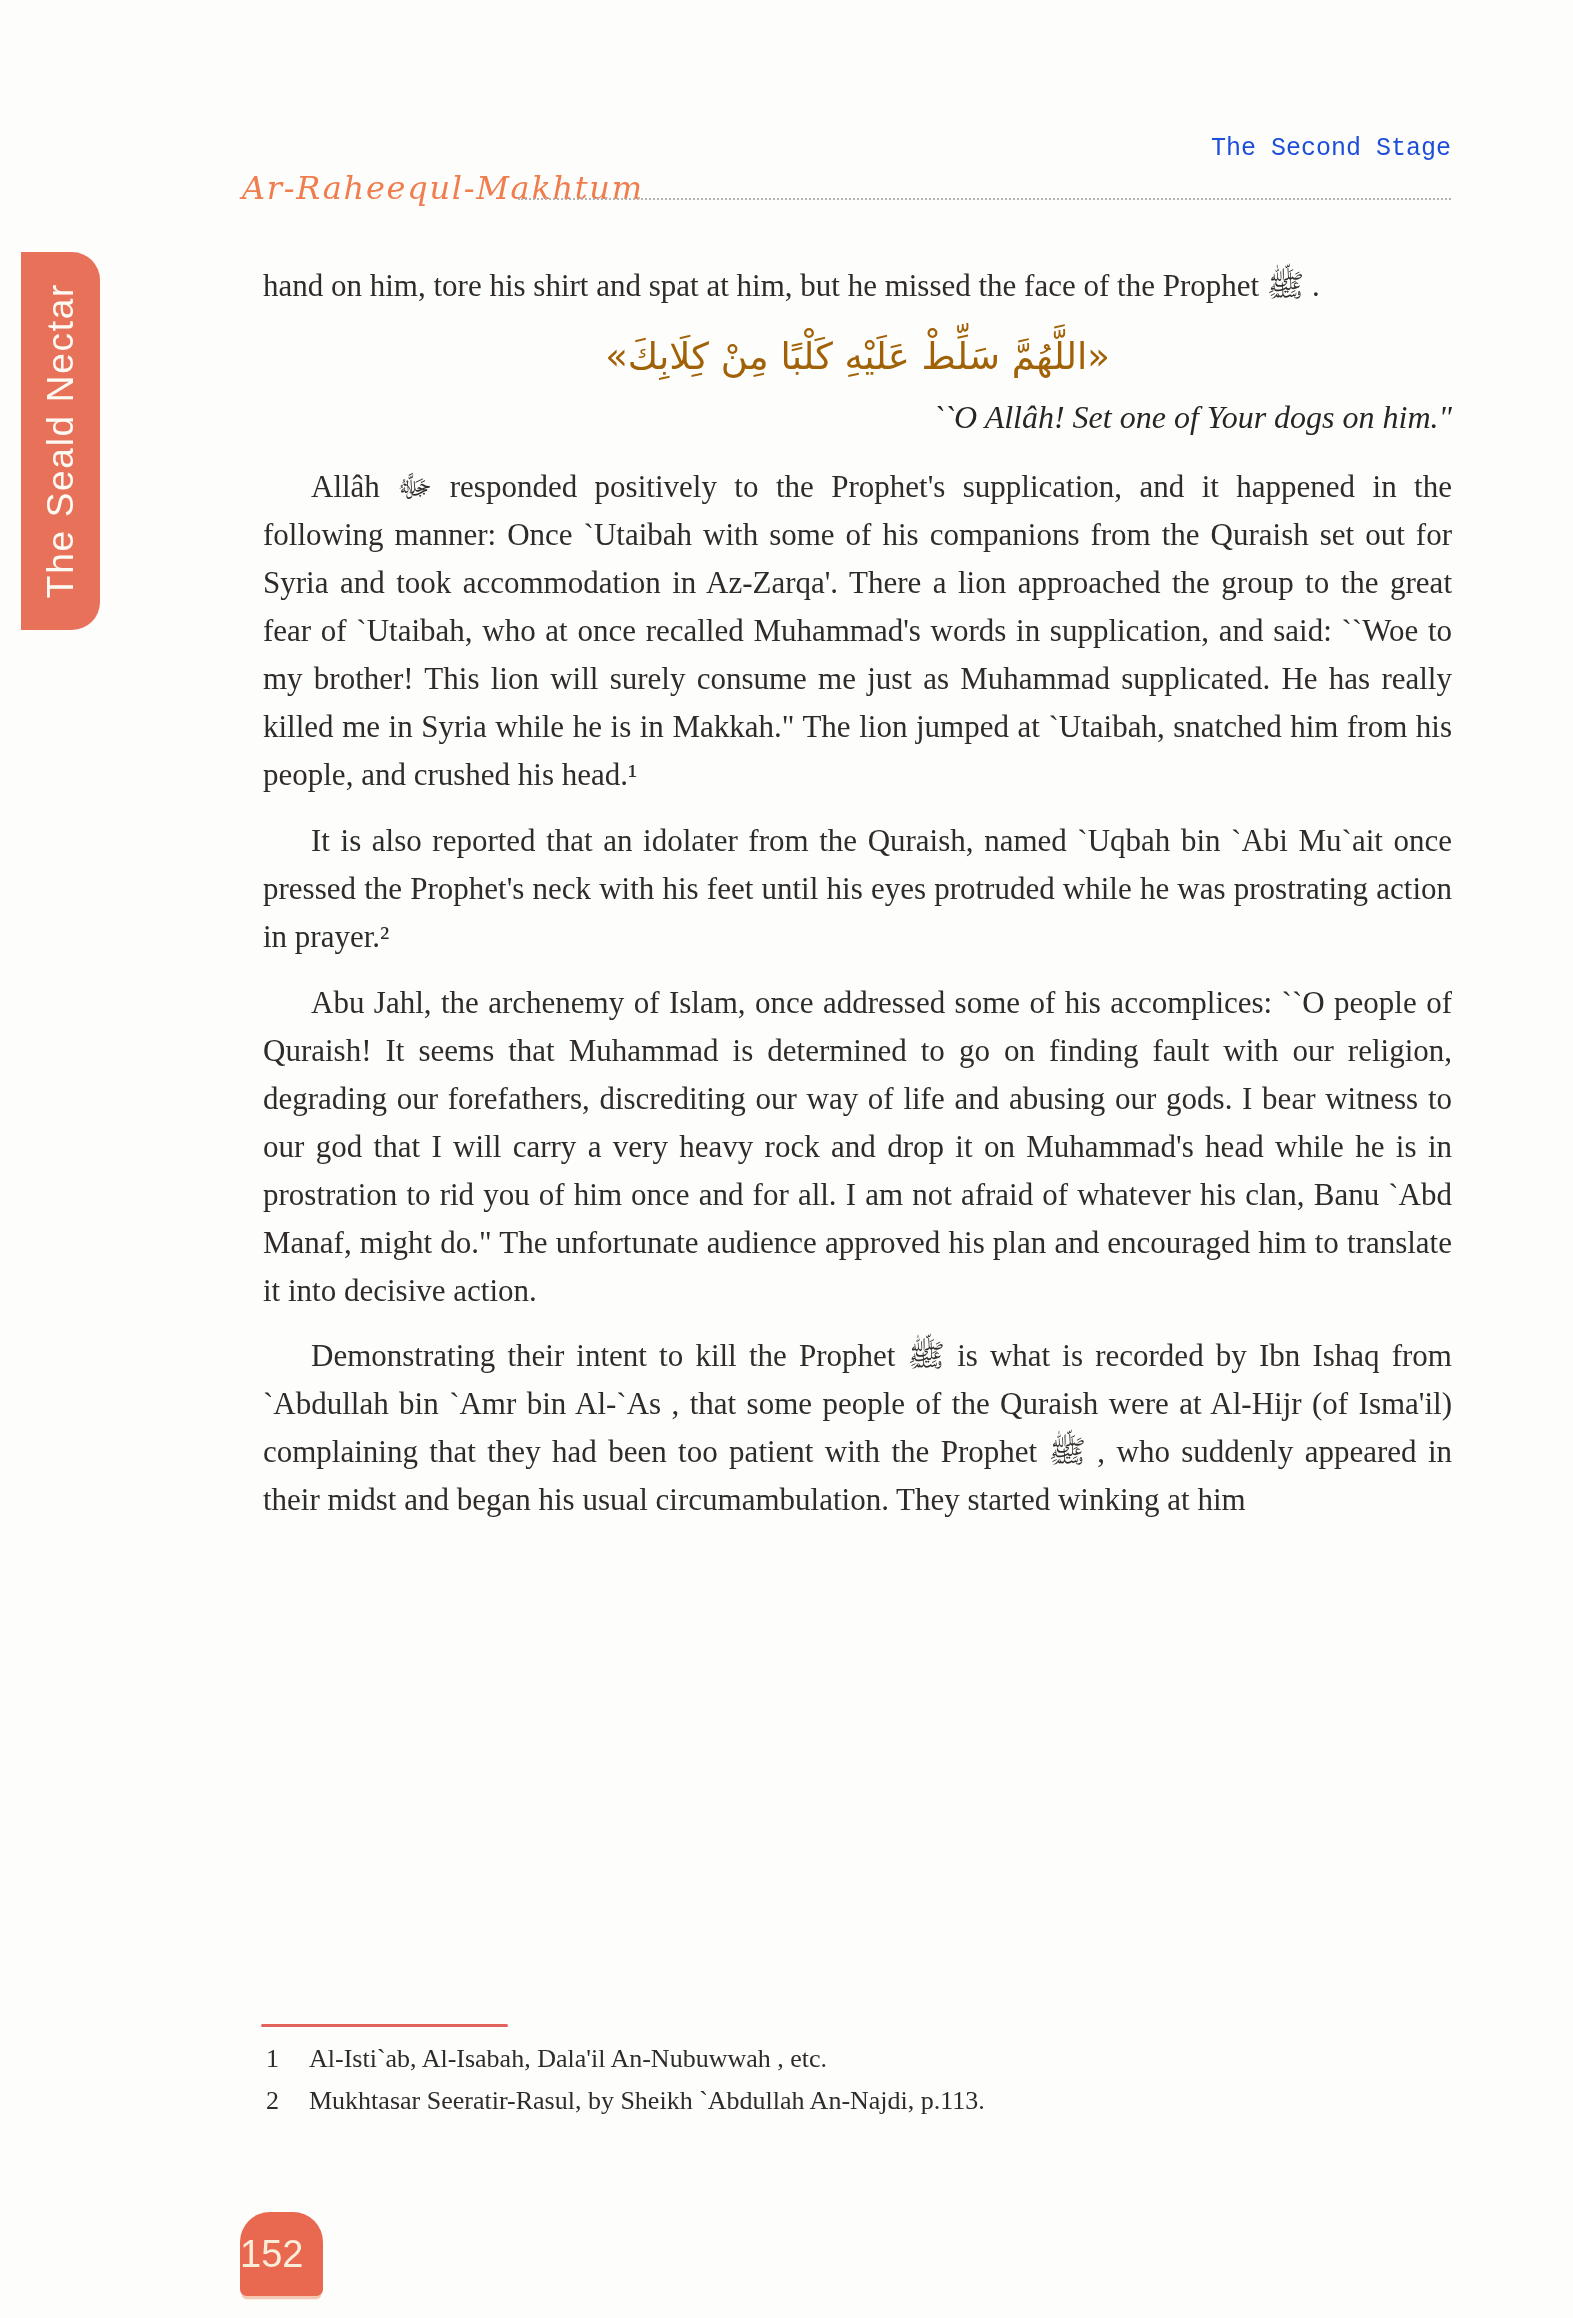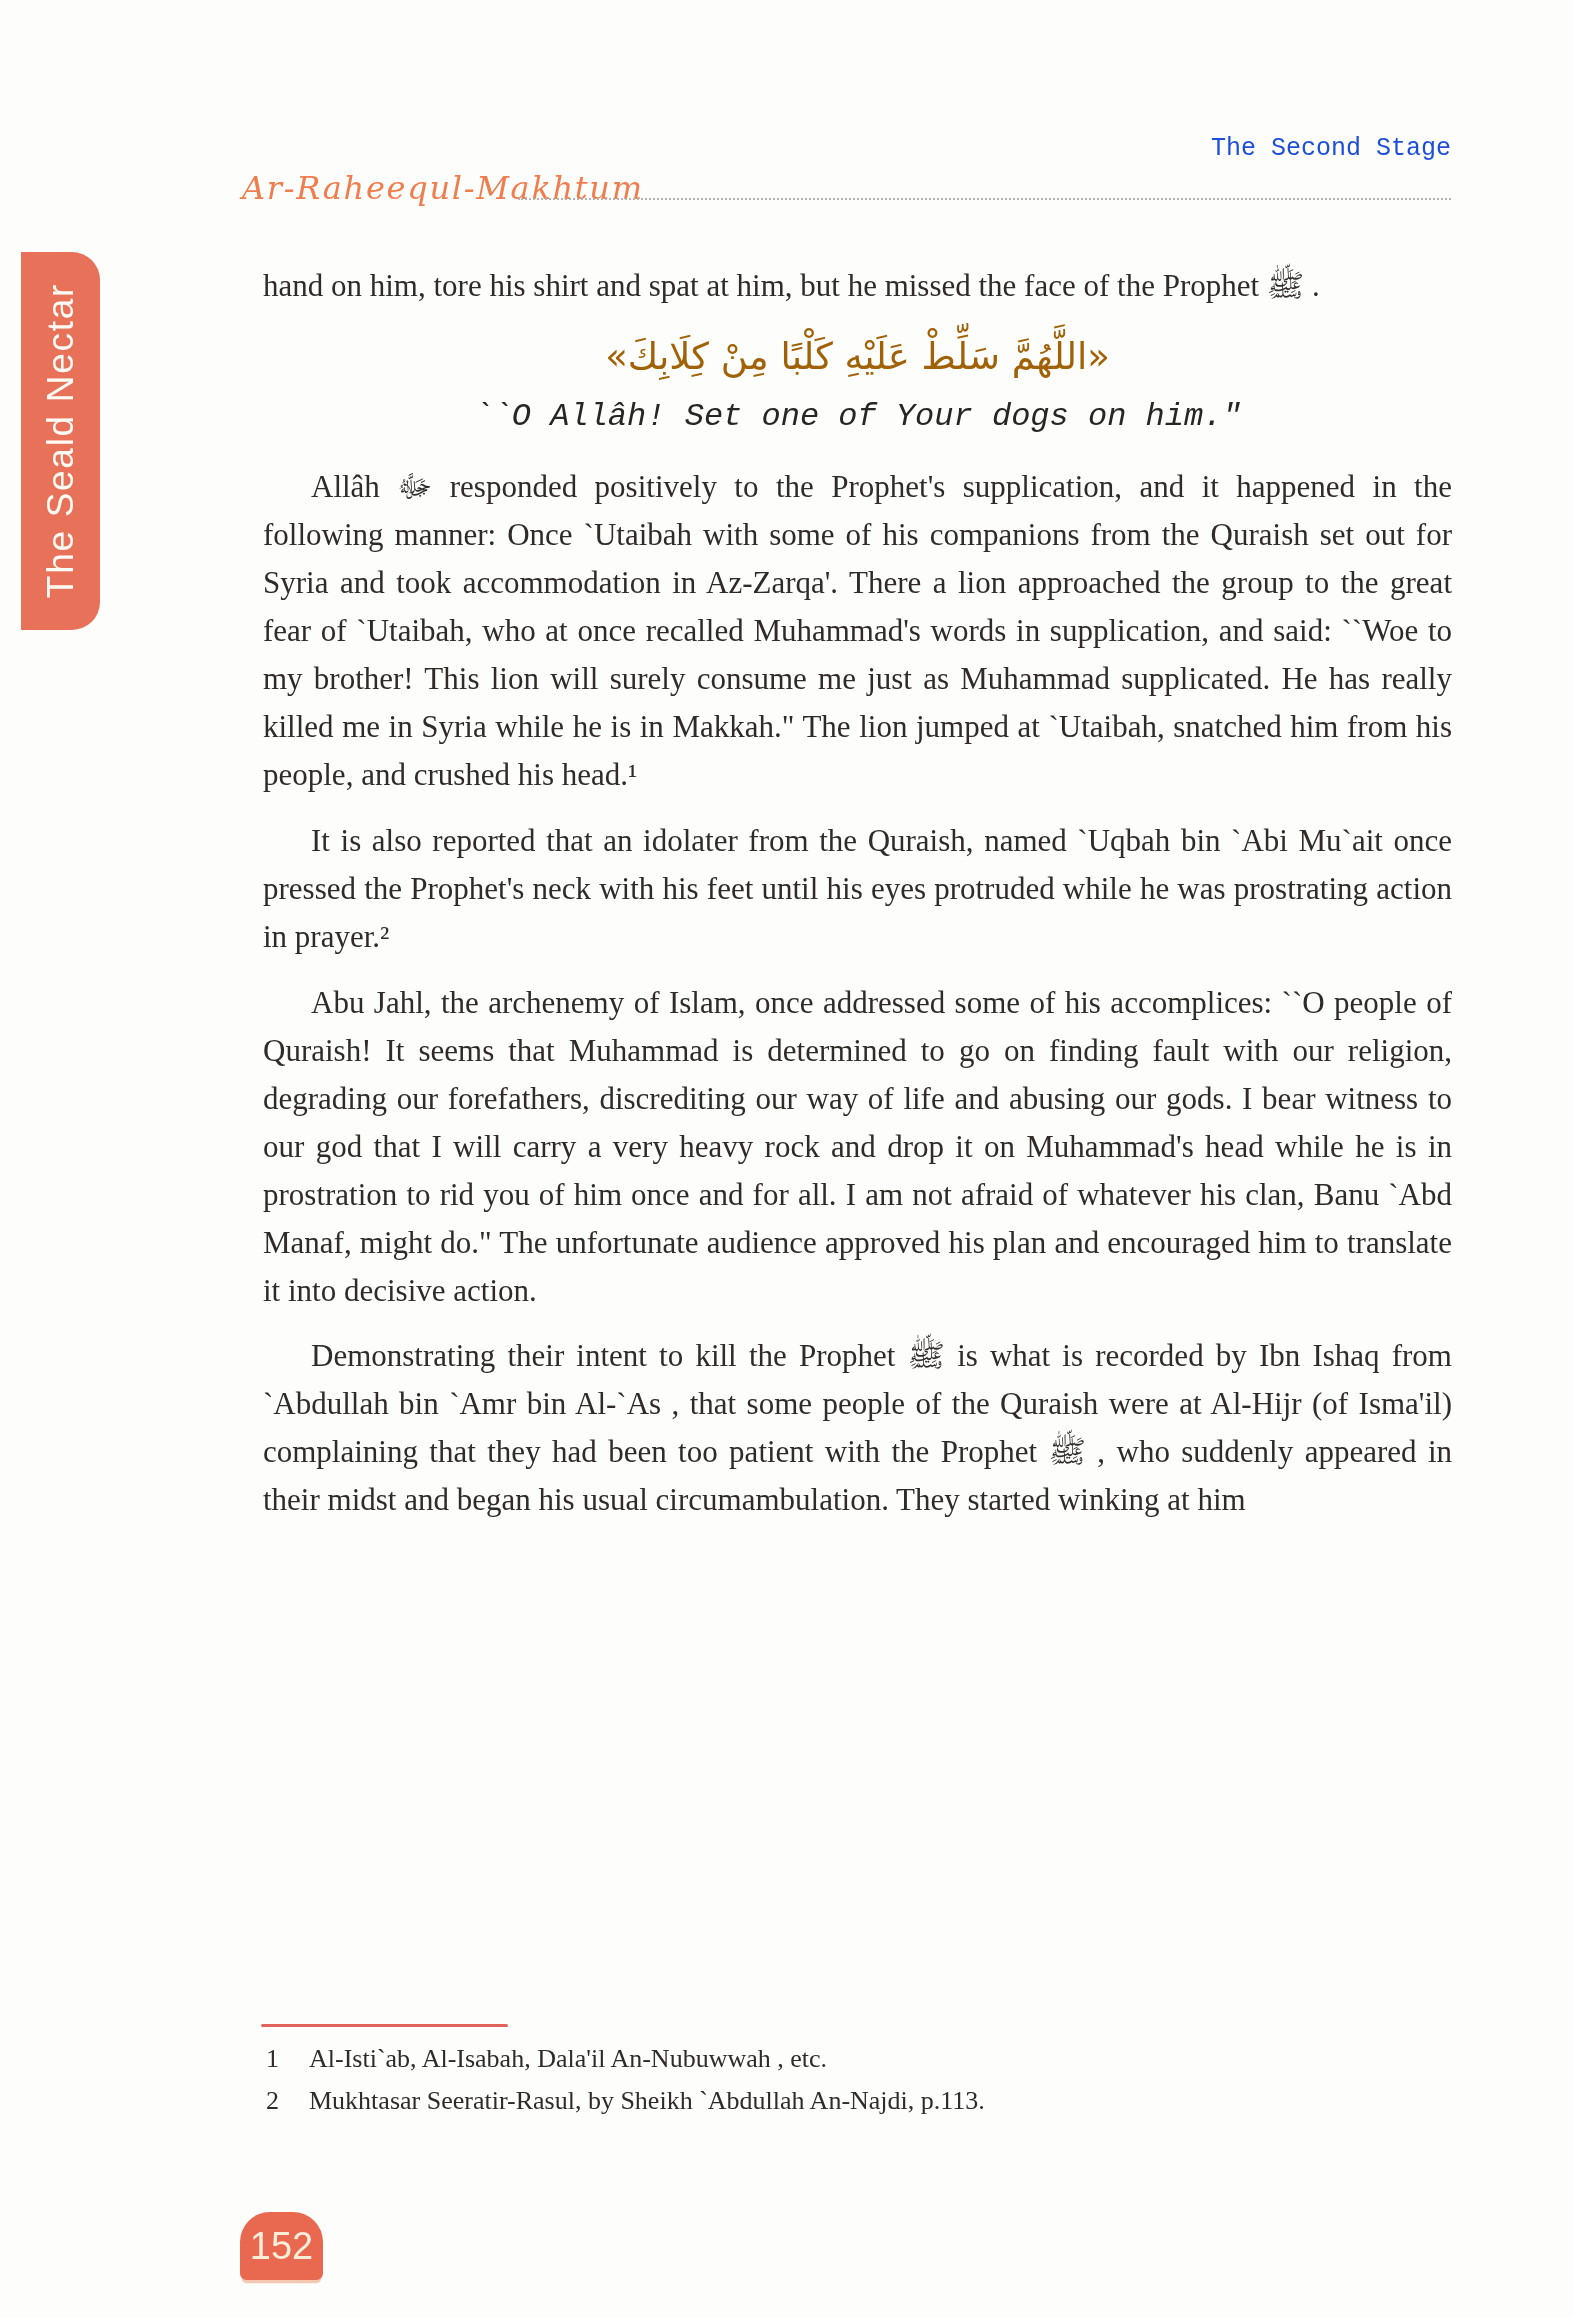--- a/index.html
+++ b/index.html
@@ -61,24 +61,24 @@
   .content p.indent { text-indent:48px; }
   .arabic {
     text-align:center;
     direction:rtl;
     font-family:"DejaVu Sans",sans-serif;
     font-size:37px; line-height:1.55;
     color:#a16207;
     margin:3.3px 0 8.4px 0 !important;
   }
   .translation {
-    font-family:Liberation Mono, monospace;
+    font-family:Liberation Serif, serif;
     font-style:italic;
     font-size:32px;
-    text-align:center;
+    text-align:right;
     color:#262625;
     margin:0 0 22px 0 !important;
   }
 
   
   .footnote-rule {
     position:absolute; left:261px; top:2024px;
     width:247px; height:3.3px;
     background:#e2625c; border-radius:1.7px;
   }
@@ -86,25 +86,25 @@
     position:absolute; left:266px; top:2038px; width:1170px;
     font-size:26px; line-height:42px;
   }
   .footnote { display:flex; }
   .footnote .fn-num { width:43px; flex:0 0 43px; }
   .footnote .fn-text { flex:1; }
 
   
   .page-badge {
     position:absolute; left:240px; top:2212px;
-    width:83px; height:68px;
+    width:83px; height:84px;
     background:#e96950;
     border-radius:30px 30px 6.7px 6.7px;
     box-shadow:0 5px 0 -1.7px #f3c9b4;
-    display:flex; align-items:center; justify-content:center;
+    display:flex; align-items:center; justify-content:flex-start;
     font-family:"Liberation Sans",sans-serif;
     font-size:38px; color:#faeed9;
   }
 </style>
 </head>
 <body>
 
 <div class="page">
 
   <div class="header">

